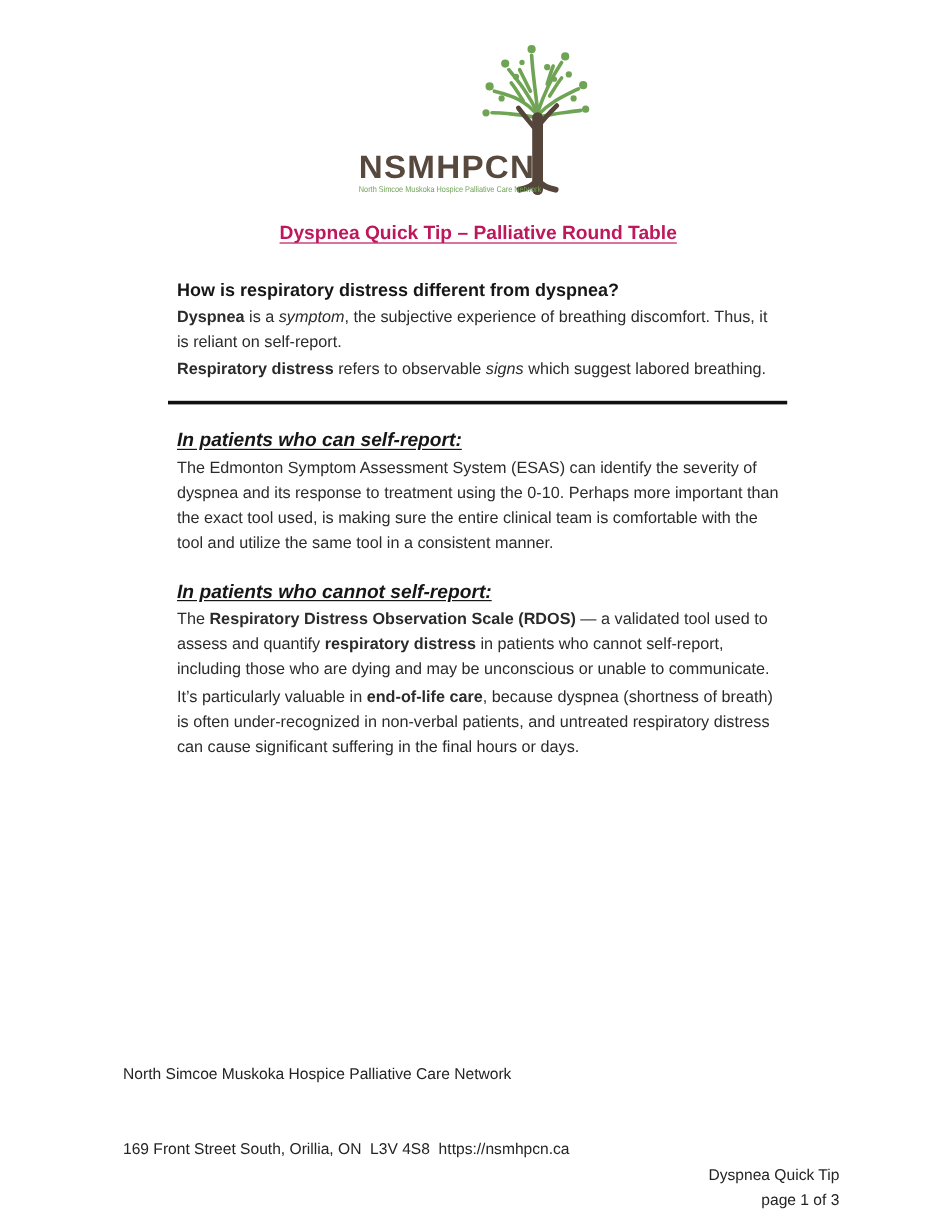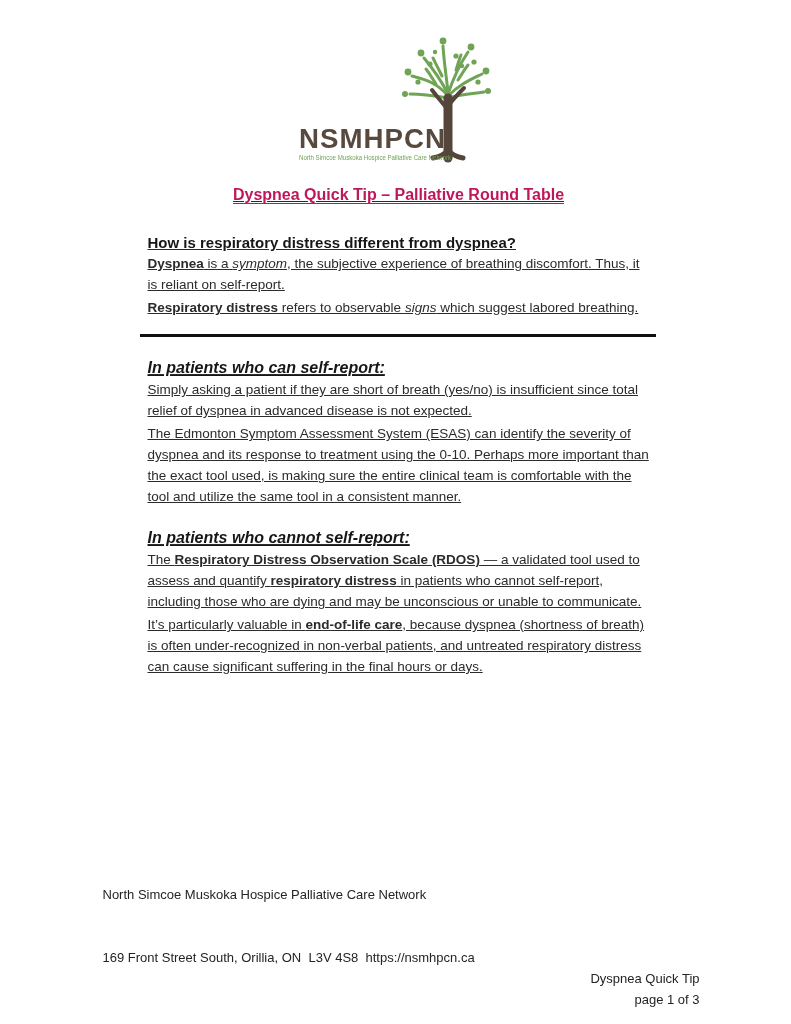--- a/index.html
+++ b/index.html
@@ -5,21 +5,20 @@
   html, body { margin: 0; padding: 0; background: #ffffff; }
   .page {
     position: relative;
     width: 680px;
     height: 1024px;
     margin: 0 auto;
     background: #ffffff;
     font-family: "Liberation Sans", sans-serif;
     color: #2b2b2b;
     overflow: hidden;
-    text-decoration: underline;
   }
   .content { padding: 0 86px 0 92px; }
 
   .logo-wrap {
     padding-top: 36px;
     display: flex;
     justify-content: center;
   }
   .logo-acronym-text {
     font-family: "Liberation Sans", sans-serif;
@@ -139,21 +138,20 @@
 
     <p class="body-para"><span style="font-weight: 700;">Dyspnea</span><span> is a </span><span style="font-style: italic;">symptom</span><span>, the subjective experience of breathing discomfort. Thus, it is reliant on self-report.</span></p>
 
     <p class="body-para"><span style="font-weight: 700;">Respiratory distress</span><span> refers to observable </span><span style="font-style: italic;">signs</span><span> which suggest labored breathing.</span></p>
 
     <hr class="divider">
 
 
     <h3 class="h-sub">In patients who can self-report:</h3>
 
-    <p class="body-para">Simply asking a patient if they are short of breath (yes/no) is insufficient since total relief of dyspnea in advanced disease is not expected.</p>
 
     <p class="body-para">The Edmonton Symptom Assessment System (ESAS) can identify the severity of dyspnea and its response to treatment using the 0-10. Perhaps more important than the exact tool used, is making sure the entire clinical team is comfortable with the tool and utilize the same tool in a consistent manner.</p>
 
     <h3 class="h-sub">In patients who cannot self-report:</h3>
 
     <p class="body-para"><span>The </span><span style="font-weight: 700;">Respiratory Distress Observation Scale (RDOS)</span><span> — a validated tool used to assess and quantify </span><span style="font-weight: 700;">respiratory distress</span><span> in patients who cannot self-report, including those who are dying and may be unconscious or unable to communicate.</span></p>
 
     <p class="body-para"><span>It’s particularly valuable in </span><span style="font-weight: 700;">end-of-life care</span><span>, because dyspnea (shortness of breath) is often under-recognized in non-verbal patients, and untreated respiratory distress can cause significant suffering in the final hours or days.</span></p>
 
   </div>

